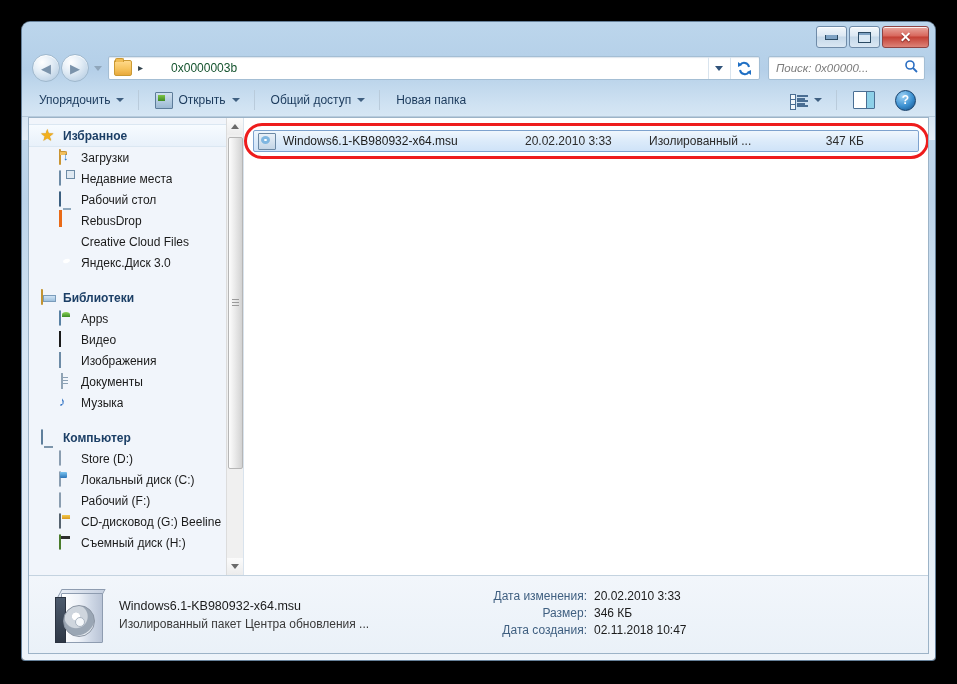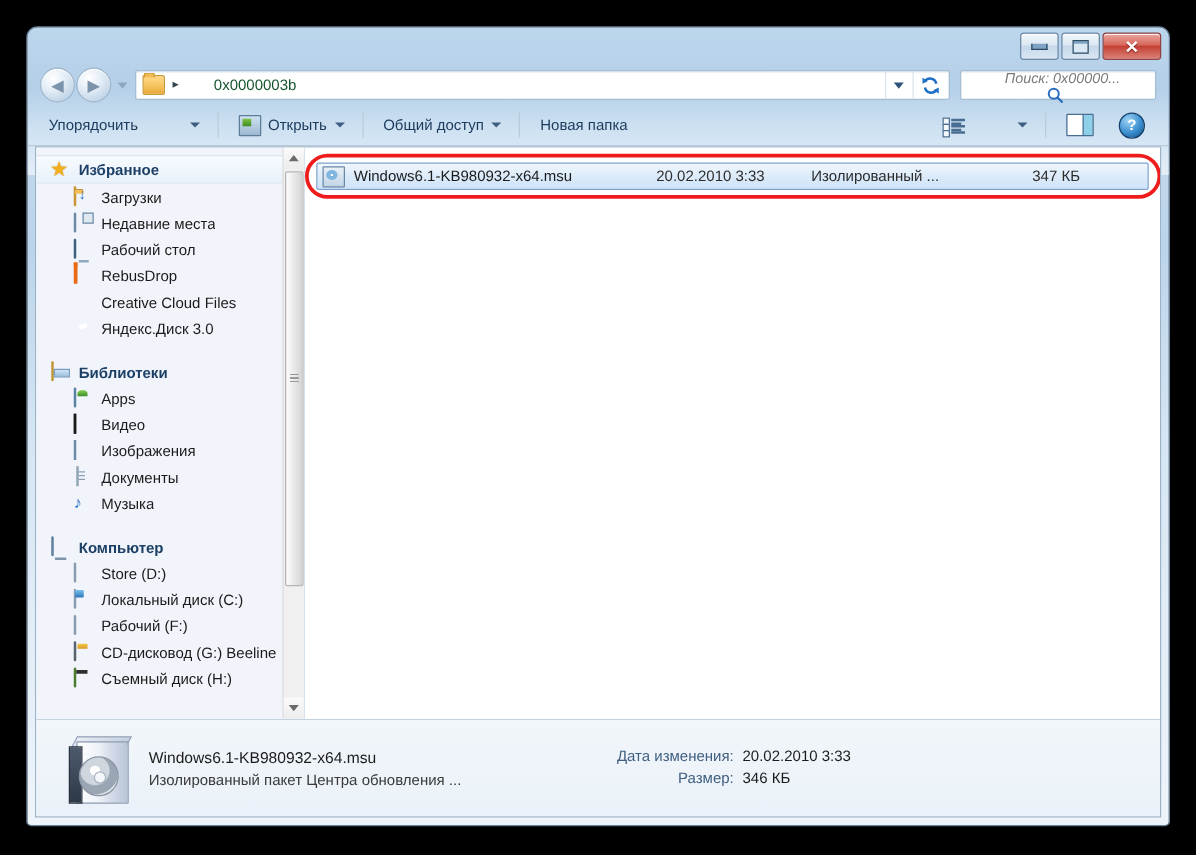--- a/index.html
+++ b/index.html
@@ -115,39 +115,38 @@
     width: 26px; display: flex; align-items: center; justify-content: center;
     border-left: 1px solid #d9e4ee;
   }
   .searchbox {
     width: 155px; height: 22px; margin-right: 10px;
     background: #ffffff;
     border: 1px solid #a4bed4;
     border-radius: 2px;
     display: flex; align-items: center; justify-content: space-between;
     box-shadow: inset 0 1px 1px rgba(160,180,200,.35);
-    flex-direction: column;
   }
   .searchph { font-size: 11.5px; font-style: italic; color: #7c7c7c; margin-left: 7px; white-space: nowrap; }
   .magnifier { margin-right: 6px; }
 
   
   .toolbar {
     position: absolute; left: 0; top: 62px; right: 0; height: 32px;
     display: flex; align-items: center;
     border-bottom: 1px solid #b7cbdd;
   }
   .tb-item {
     display: flex; align-items: center; height: 22px;
     padding: 0 8px; margin-left: 2px;
     font-size: 12px; color: #1b3a5c;
     border: 1px solid transparent; border-radius: 3px;
     white-space: nowrap;
   }
-  .tb-item:first-child { margin-left: 8px; gap: 36px; }
+  .tb-item:first-child { margin-left: 8px; }
   .tb-caret {
     margin-left: 6px; width: 0; height: 0;
     border-left: 4px solid transparent; border-right: 4px solid transparent;
     border-top: 4px solid #3f5f80;
   }
   .tb-sep { width: 1px; height: 20px; background: #b9cbdb; margin: 0 5px; }
   .tb-right { margin-left: auto; display: flex; align-items: center; padding-right: 10px; }
   .openicon {
     width: 16px; height: 15px; margin-right: 5px;
     background: linear-gradient(to bottom, #cfe0ef 0%, #9cb9d3 100%);
@@ -742,17 +741,21 @@
         </div>
         <div class="det-right">
           <div class="det-line">
             <span class="det-label">Дата изменения:</span>
             <span class="det-value">20.02.2010 3:33</span>
           </div>
           <div class="det-line">
             <span class="det-label">Размер:</span>
             <span class="det-value">346 КБ</span>
           </div>
+          <div class="det-line">
+            <span class="det-label">Дата создания:</span>
+            <span class="det-value">02.11.2018 10:47</span>
+          </div>
         </div>
       </div>
     </div>
   </div>
 </div>
 
 </body></html>

